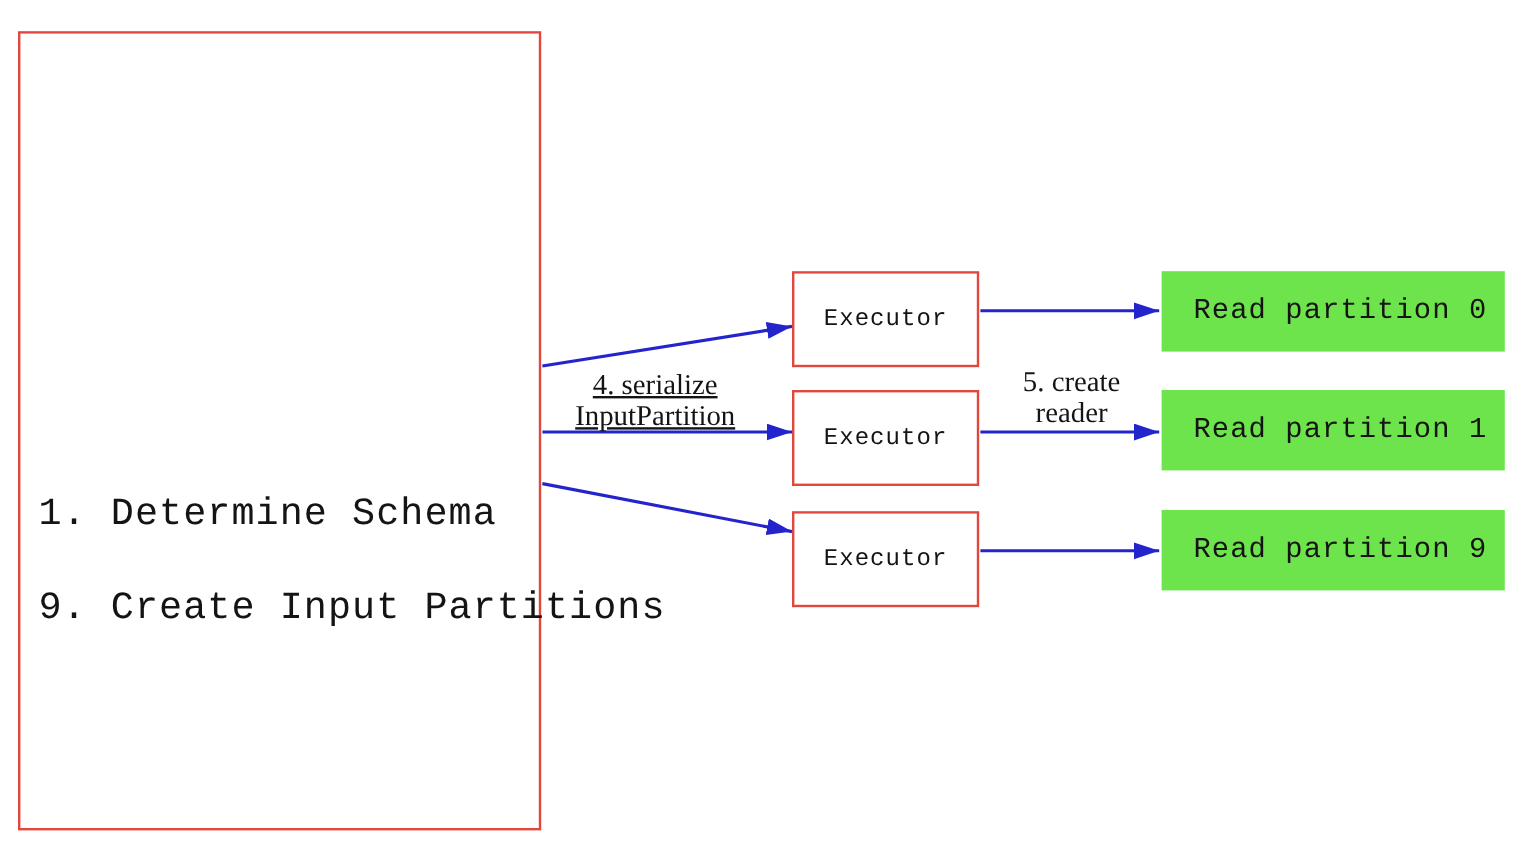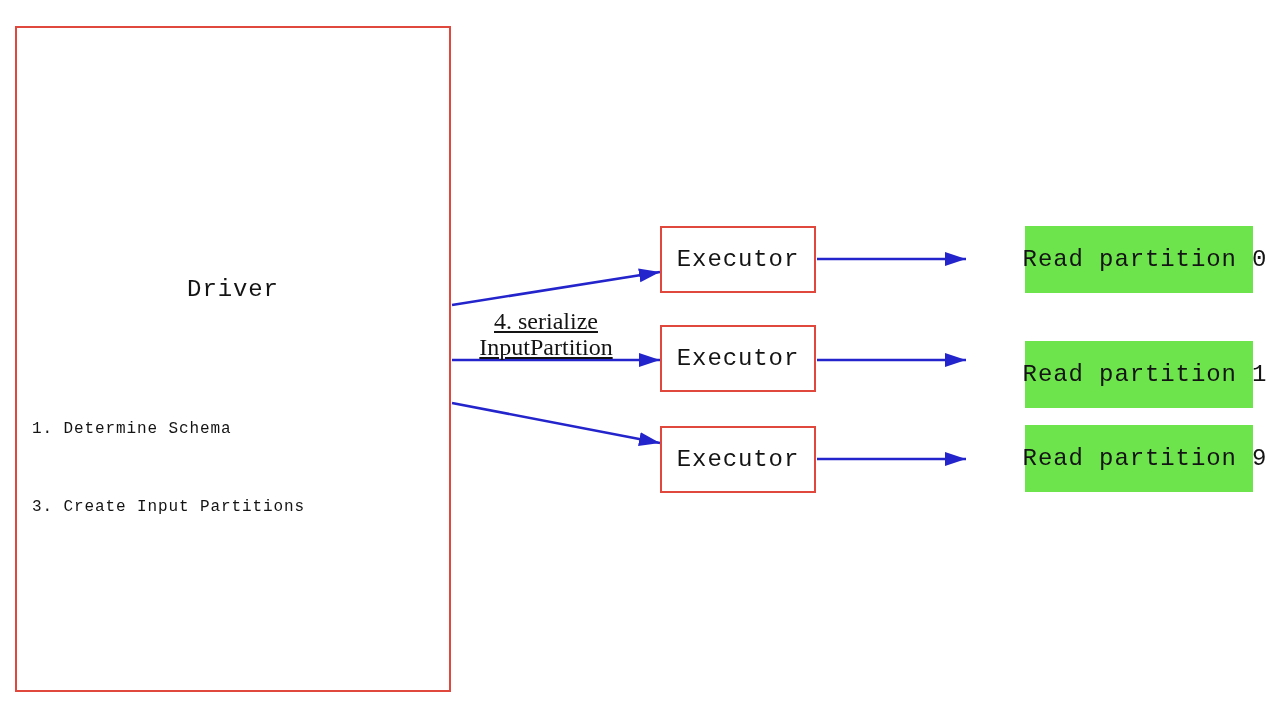--- a/index.html
+++ b/index.html
@@ -30,53 +30,53 @@
   }
   .driver-title {
     left: 15px; top: 276px; width: 436px;
     text-align: center;
     font-size: 24px;
     letter-spacing: 0.9px;
     white-space: pre;
   }
   .driver-steps {
     left: 32px; top: 364px;
-    font-size: 16px;
+    font-size: 32px;
     line-height: 26px;
     letter-spacing: 0.9px;
     white-space: pre;
     list-style: none;
   }
 
   
   .executor-box {
-    left: 660px; width: 156px; height: 67px;
+    left: 660px; width: 156px; height: 80px;
     border: 2px solid var(--red);
     background: var(--background);
     display: flex; align-items: center; justify-content: center;
-    font-size: 24px;
+    font-size: 20px;
     letter-spacing: 0.9px;
     white-space: pre;
   }
   .executor-1 { top: 226px; }
   .executor-2 { top: 325px; }
   .executor-3 { top: 426px; }
 
   
   .partition-box {
-    left: 1025px; width: 228px; height: 67px;
+    left: 968px; width: 286px; height: 67px;
     background: var(--green);
     display: flex; align-items: center; justify-content: center;
     font-size: 24px;
     letter-spacing: 0.9px;
     white-space: pre;
     padding-left: 12px;
   }
   .partition-1 { top: 226px; }
-  .partition-2 { top: 325px; margin-top: 16px; }
+  .partition-2 { top: 325px; }
   .partition-3 { top: 425px; }
 
   
   .edge-label {
     font-family: "Liberation Serif", "DejaVu Serif", serif;
     font-size: 24px;
     line-height: 26px;
     text-align: center;
     color: var(--text);
   }
@@ -94,41 +94,41 @@
     stroke-width: 2.6px;
   }
   .arrowhead { fill: var(--blue); }
 </style>
 </head>
 <body>
 
 <div class="canvas">
 
   <div class="abs driver-box"></div>
-  <div class="abs driver-title">Driver</div>
   <div class="abs driver-steps">
     <div>1. Determine Schema</div>
-    <div>3. Create Input Partitions</div>
+    <div>9. Create Input Partitions</div>
   </div>
 
   <svg class="arrows-layer" viewBox="0 0 1270 710">
     <defs>
       <marker id="arrow" markerUnits="userSpaceOnUse" markerWidth="24" markerHeight="16" refX="21" refY="7" orient="auto">
         <path class="arrowhead" d="M0,0 L21,7 L0,14 Z"></path>
       </marker>
     </defs>
     <line class="arrow-line" x1="452" y1="305" x2="660" y2="272" marker-end="url(#arrow)"></line>
     <line class="arrow-line" x1="452" y1="360" x2="660" y2="360" marker-end="url(#arrow)"></line>
     <line class="arrow-line" x1="452" y1="403" x2="660" y2="443" marker-end="url(#arrow)"></line>
     <line class="arrow-line" x1="817" y1="259" x2="966" y2="259" marker-end="url(#arrow)"></line>
     <line class="arrow-line" x1="817" y1="360" x2="966" y2="360" marker-end="url(#arrow)"></line>
     <line class="arrow-line" x1="817" y1="459" x2="966" y2="459" marker-end="url(#arrow)"></line>
   </svg>
 
   <div class="abs edge-label serialize-label">4. serialize InputPartition</div>
+  <div class="abs edge-label create-reader-label">5. create reader</div>
 
   <div class="abs executor-box executor-1">
     <span>Executor</span>
   </div>
   <div class="abs executor-box executor-2">
     <span>Executor</span>
   </div>
   <div class="abs executor-box executor-3">
     <span>Executor</span>
   </div>

